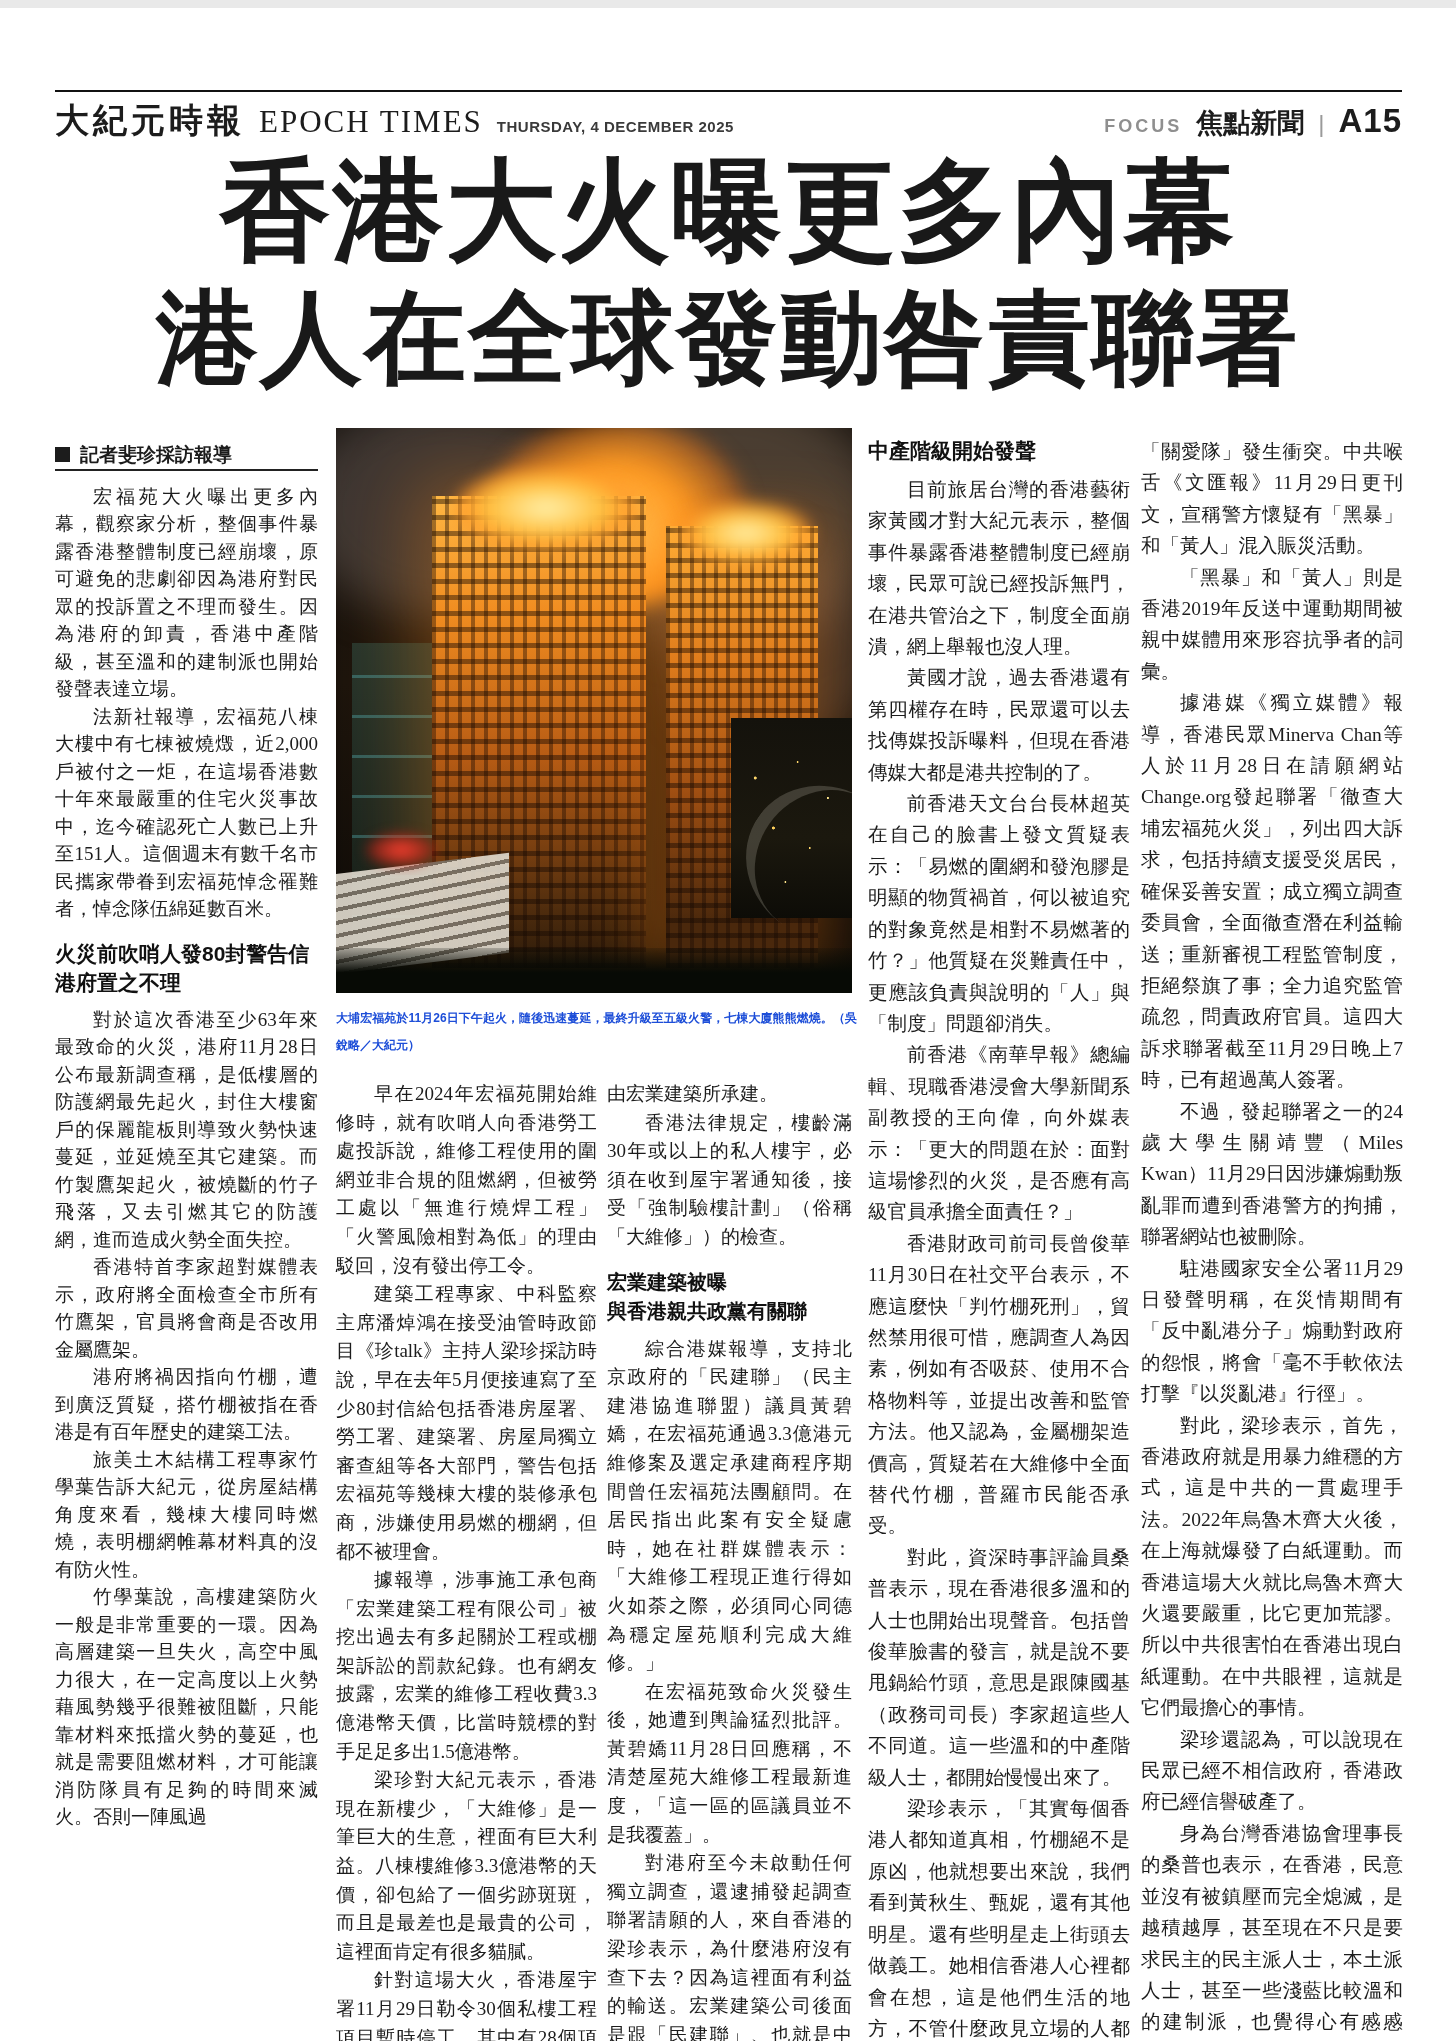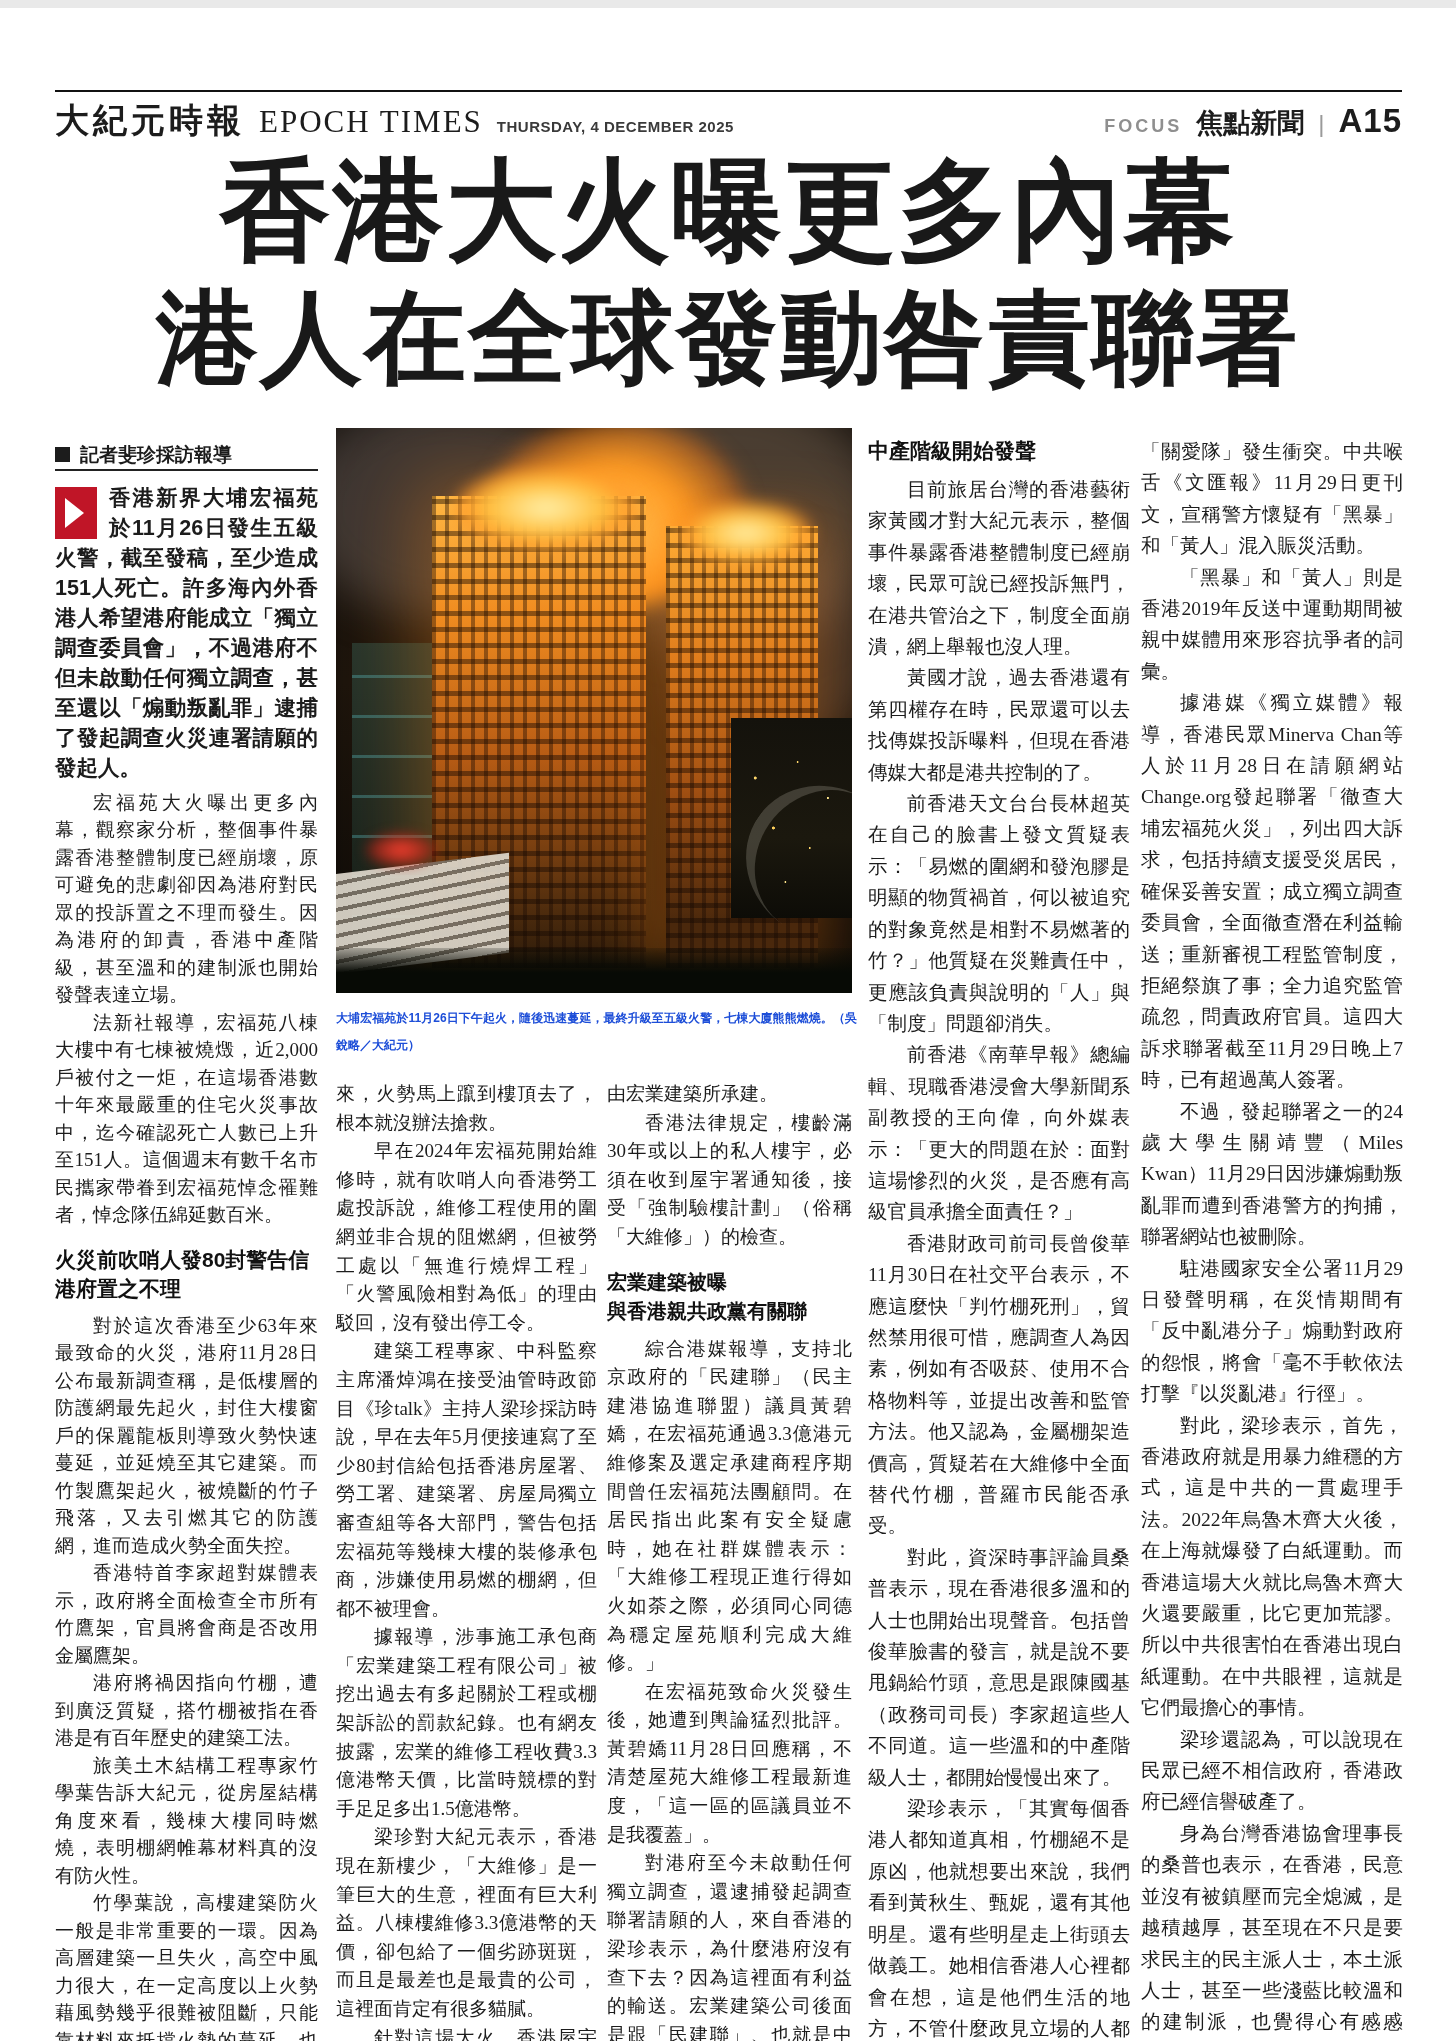--- a/index.html
+++ b/index.html
@@ -108,21 +108,20 @@
   <div class="headline">
     <div class="hl1">香港大火曝更多內幕</div>
     <div class="hl2">港人在全球發動咎責聯署</div>
   </div>
 
   <div class="col" id="col1">
     <div class="byline">
       <span class="sq"></span>
       <span>記者斐珍採訪報導</span>
     </div>
-    <p class="lead noindent"><span class="epoch-logo"></span><span>香港新界大埔宏福苑於11月26日發生五級火警，截至發稿，至少造成151人死亡。許多海內外香港人希望港府能成立「獨立調查委員會」，不過港府不但未啟動任何獨立調查，甚至還以「煽動叛亂罪」逮捕了發起調查火災連署請願的發起人。</span></p>
     <p>宏福苑大火曝出更多內幕，觀察家分析，整個事件暴露香港整體制度已經崩壞，原可避免的悲劇卻因為港府對民眾的投訴置之不理而發生。因為港府的卸責，香港中產階級，甚至溫和的建制派也開始發聲表達立場。</p>
     <p>法新社報導，宏福苑八棟大樓中有七棟被燒燬，近2,000戶被付之一炬，在這場香港數十年來最嚴重的住宅火災事故中，迄今確認死亡人數已上升至151人。這個週末有數千名市民攜家帶眷到宏福苑悼念罹難者，悼念隊伍綿延數百米。</p>
     <div class="subhead">
       <span>火災前吹哨人發80封警告信</span>
       <span>港府置之不理</span>
     </div>
     <p>對於這次香港至少63年來最致命的火災，港府11月28日公布最新調查稱，是低樓層的防護網最先起火，封住大樓窗戶的保麗龍板則導致火勢快速蔓延，並延燒至其它建築。而竹製鷹架起火，被燒斷的竹子飛落，又去引燃其它的防護網，進而造成火勢全面失控。</p>
     <p>香港特首李家超對媒體表示，政府將全面檢查全市所有竹鷹架，官員將會商是否改用金屬鷹架。</p>
     <p>港府將禍因指向竹棚，遭到廣泛質疑，搭竹棚被指在香港是有百年歷史的建築工法。</p>
     <p>旅美土木結構工程專家竹學葉告訴大紀元，從房屋結構角度來看，幾棟大樓同時燃燒，表明棚網帷幕材料真的沒有防火性。</p>
@@ -144,21 +143,20 @@
     <div class="hill"></div>
     <div class="road"></div>
     <div class="foliage"></div>
   </div>
 
   <div class="caption">
     <span>大埔宏福苑於11月26日下午起火，隨後迅速蔓延，最終升級至五級火警，七棟大廈熊熊燃燒。</span><span>（吳銳略／大紀元）</span>
   </div>
 
   <div class="col" id="colB1">
-    <p class="noindent">來，火勢馬上躥到樓頂去了，根本就沒辦法搶救。</p>
     <p>早在2024年宏福苑開始維修時，就有吹哨人向香港勞工處投訴說，維修工程使用的圍網並非合規的阻燃網，但被勞工處以「無進行燒焊工程」「火警風險相對為低」的理由駁回，沒有發出停工令。</p>
     <p>建築工程專家、中科監察主席潘焯鴻在接受油管時政節目《珍talk》主持人梁珍採訪時說，早在去年5月便接連寫了至少80封信給包括香港房屋署、勞工署、建築署、房屋局獨立審查組等各大部門，警告包括宏福苑等幾棟大樓的裝修承包商，涉嫌使用易燃的棚網，但都不被理會。</p>
     <p>據報導，涉事施工承包商「宏業建築工程有限公司」被挖出過去有多起關於工程或棚架訴訟的罰款紀錄。也有網友披露，宏業的維修工程收費3.3億港幣天價，比當時競標的對手足足多出1.5億港幣。</p>
     <p>梁珍對大紀元表示，香港現在新樓少，「大維修」是一筆巨大的生意，裡面有巨大利益。八棟樓維修3.3億港幣的天價，卻包給了一個劣跡斑斑，而且是最差也是最貴的公司，這裡面肯定有很多貓膩。</p>
     <p>針對這場大火，香港屋宇署11月29日勒令30個私樓工程項目暫時停工，其中有28個項目是</p>
   </div>
 
   <div class="col" id="colB2">
     <p class="noindent">由宏業建築所承建。</p>
     <p>香港法律規定，樓齡滿30年或以上的私人樓宇，必須在收到屋宇署通知後，接受「強制驗樓計劃」（俗稱「大維修」）的檢查。</p>

